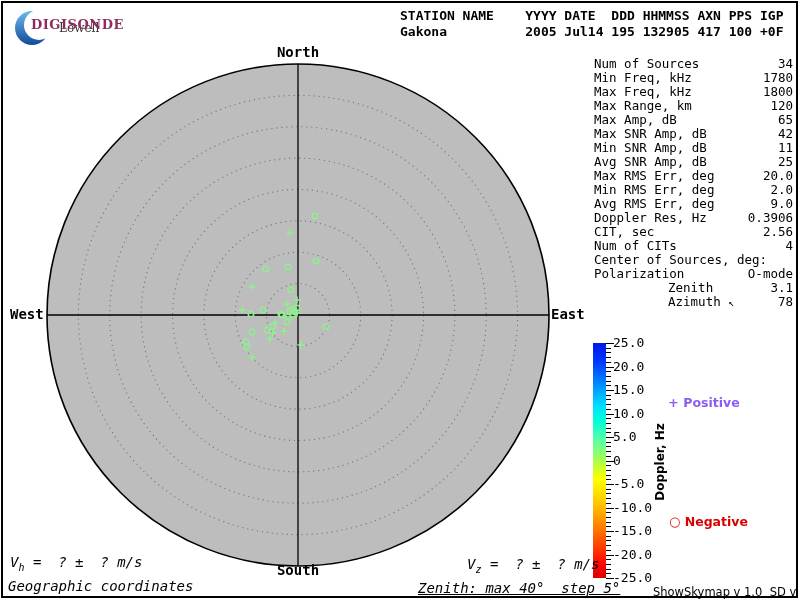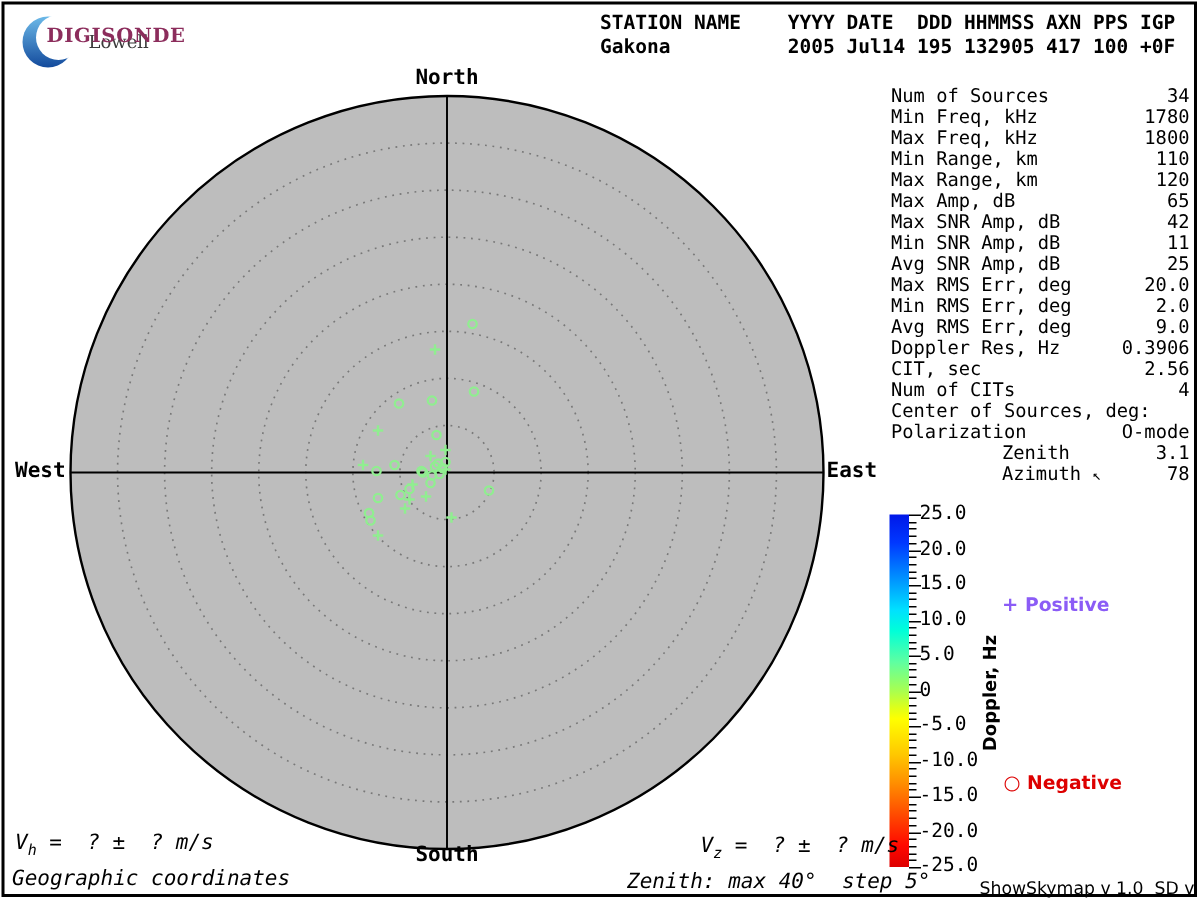--- a/index.html
+++ b/index.html
@@ -45,21 +45,21 @@
   .legend{position:absolute;font-family:"DejaVu Sans",sans-serif;font-weight:bold;font-size:12.5px;white-space:pre;}
   #legend-pos{left:668px;top:395px;}
   #legend-neg{left:669px;top:514px;}
   .legend .marker{font-size:13px;}
 
   
   .annot{position:absolute;font-style:italic;font-size:14px;white-space:pre;}
   #vh{left:10px;top:554px;}
   #vz{left:467px;top:556px;}
   #geo{left:8px;top:578px;}
-  #zenith-note{left:418px;top:580px;}
+  #zenith-note{left:418px;top:580px;text-decoration:underline;}
   sub{font-size:10px;}
   #version{position:absolute;left:653px;top:585px;font-family:"DejaVu Sans",sans-serif;
       font-size:11.5px;font-style:normal;white-space:pre;}
 
   #plot-svg{position:absolute;left:0;top:0;}
 </style>
 </head>
 <body>
 
 <div id="app">
@@ -143,21 +143,20 @@
 
   <div id="north" class="compass">North</div>
   <div id="south" class="compass">South</div>
   <div id="west" class="compass">West</div>
   <div id="east" class="compass">East</div>
 
   <div id="stats">
       <div class="stat-row"><span class="stat-label">Num of Sources</span><span class="stat-value">34</span></div>
       <div class="stat-row"><span class="stat-label">Min Freq, kHz</span><span class="stat-value">1780</span></div>
       <div class="stat-row"><span class="stat-label">Max Freq, kHz</span><span class="stat-value">1800</span></div>
-      <div class="stat-row"><span class="stat-label">Min Range, km</span><span class="stat-value">110</span></div>
       <div class="stat-row"><span class="stat-label">Max Range, km</span><span class="stat-value">120</span></div>
       <div class="stat-row"><span class="stat-label">Max Amp, dB</span><span class="stat-value">65</span></div>
       <div class="stat-row"><span class="stat-label">Max SNR Amp, dB</span><span class="stat-value">42</span></div>
       <div class="stat-row"><span class="stat-label">Min SNR Amp, dB</span><span class="stat-value">11</span></div>
       <div class="stat-row"><span class="stat-label">Avg SNR Amp, dB</span><span class="stat-value">25</span></div>
       <div class="stat-row"><span class="stat-label">Max RMS Err, deg</span><span class="stat-value">20.0</span></div>
       <div class="stat-row"><span class="stat-label">Min RMS Err, deg</span><span class="stat-value">2.0</span></div>
       <div class="stat-row"><span class="stat-label">Avg RMS Err, deg</span><span class="stat-value">9.0</span></div>
       <div class="stat-row"><span class="stat-label">Doppler Res, Hz</span><span class="stat-value">0.3906</span></div>
       <div class="stat-row"><span class="stat-label">CIT, sec</span><span class="stat-value">2.56</span></div>

